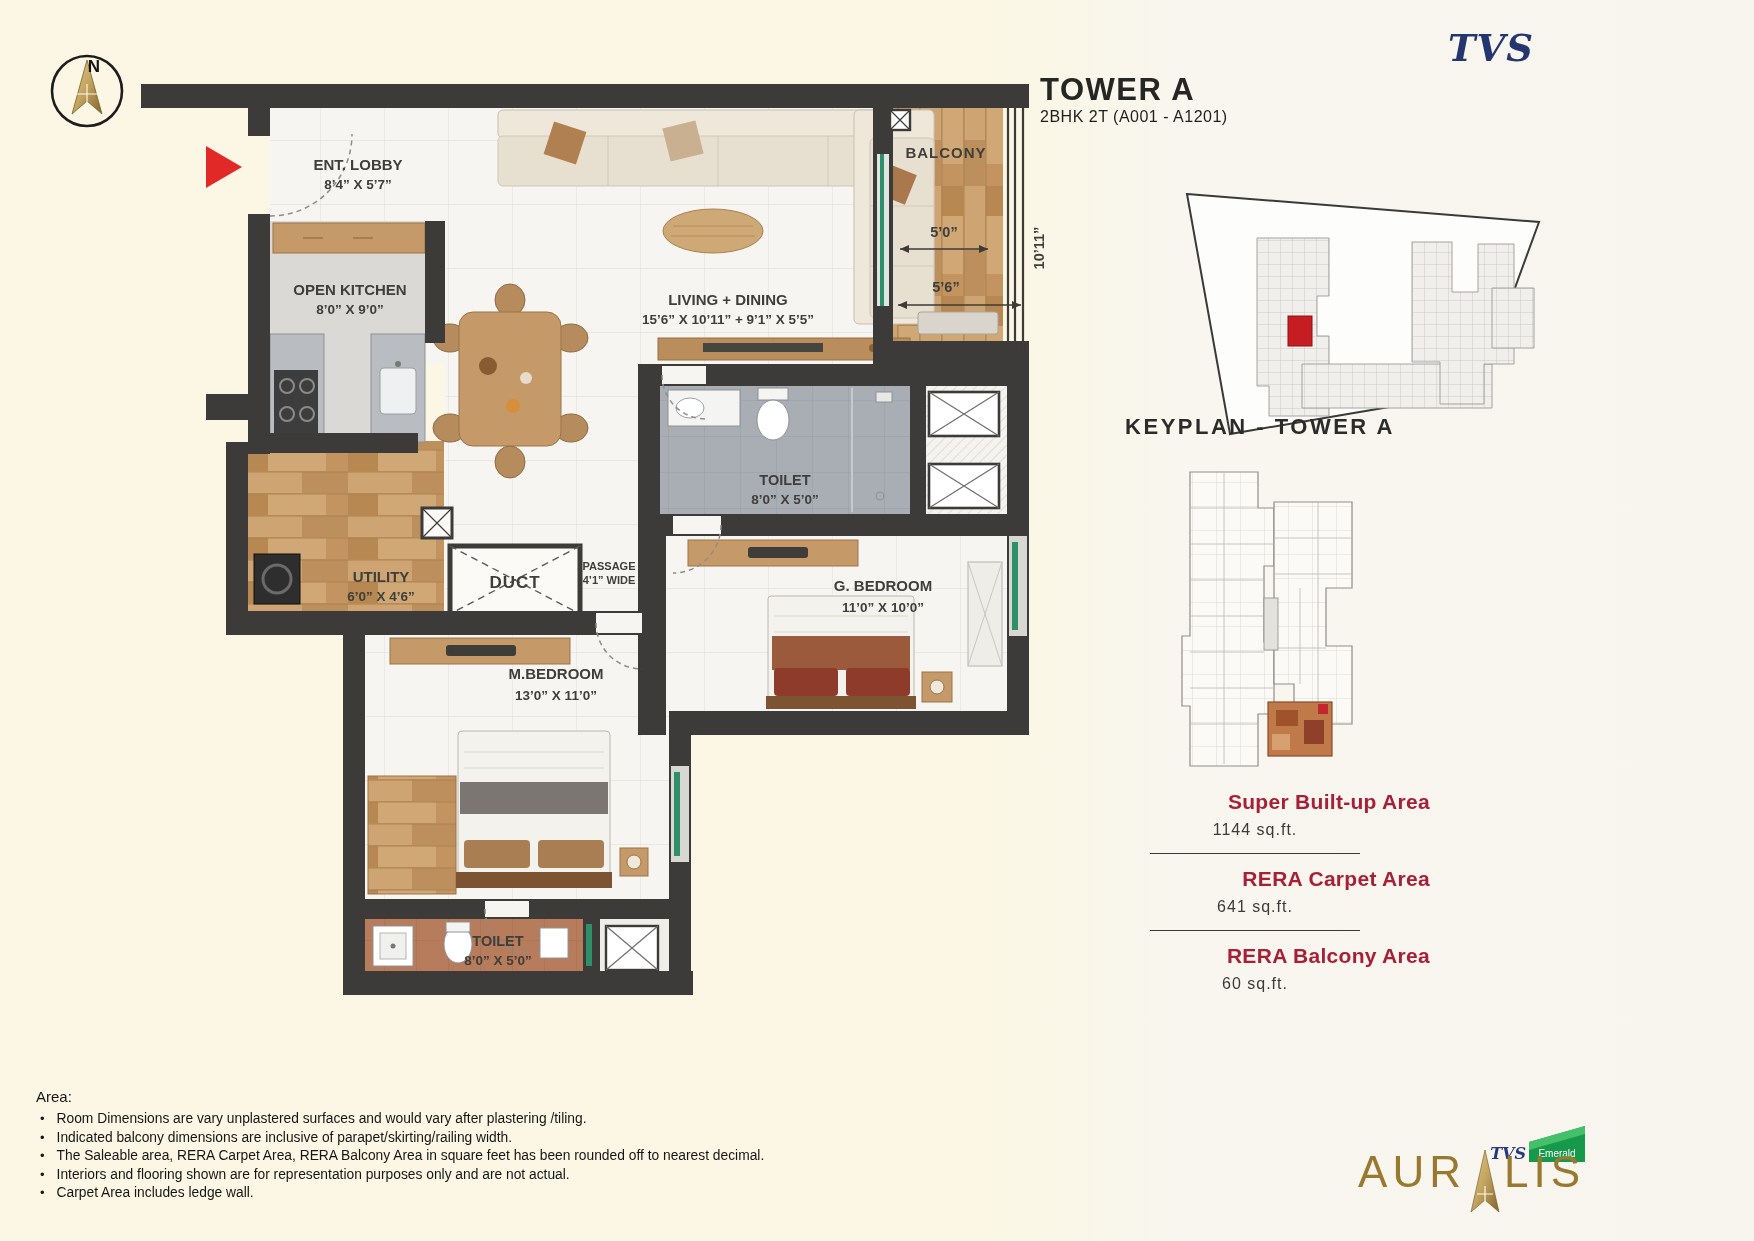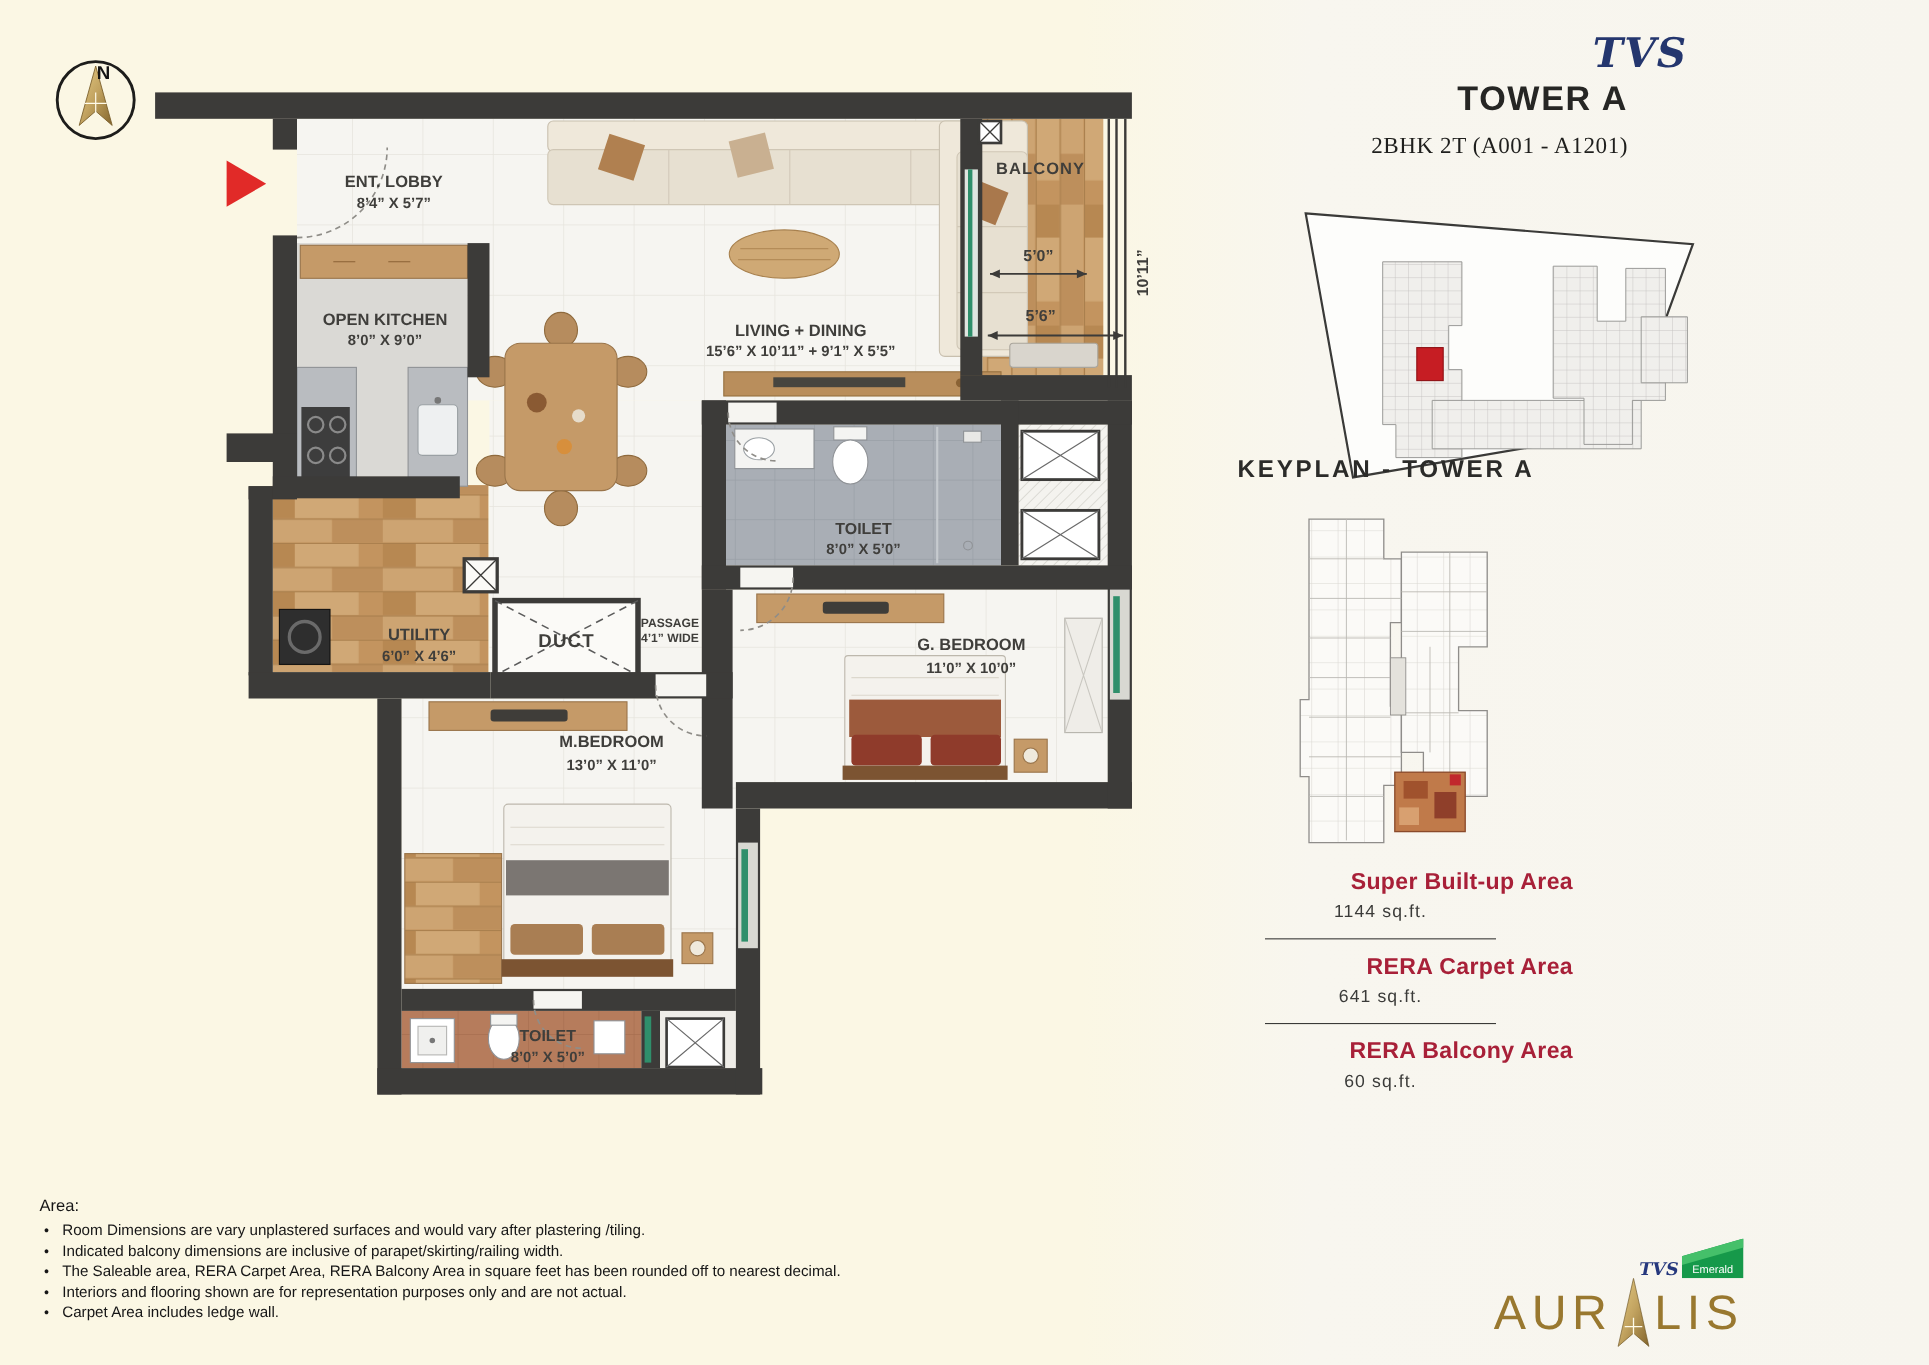--- a/index.html
+++ b/index.html
@@ -3,35 +3,35 @@
 <meta charset="utf-8">
 <style>
   html,body{margin:0;padding:0;}
   .page{position:relative;width:1754px;height:1241px;overflow:hidden;
     background:linear-gradient(90deg,#fbf7e4 0%,#fbf7e4 56%,#f8f6ef 68%,#f7f5ee 100%);
     font-family:"Liberation Sans",sans-serif;}
   .abs{position:absolute;}
   
   .tvs-logo{left:1448px;top:26px;font-family:"DejaVu Serif",serif;font-style:italic;font-weight:bold;
     font-size:37px;color:#24366e;letter-spacing:1px;}
-  .title-block{left:1040px;top:72px;width:440px;text-align:right;color:#26262;}
+  .title-block{left:1040px;top:72px;width:440px;text-align:left;color:#26262;}
   .tower-title{font-size:31px;font-weight:bold;color:#262624;letter-spacing:1.5px;}
-  .tower-sub{font-size:21px;color:#1f1f1d;margin-top:12px;letter-spacing:.5px;font-family:Liberation Serif, serif;}
+  .tower-sub{font-size:16px;color:#1f1f1d;margin-top:0;letter-spacing:.5px;}
   .keyplan-title{left:1040px;top:414px;width:440px;text-align:center;font-size:22px;font-weight:600;
     color:#2b2b29;letter-spacing:2.5px;}
   .areas{left:1080px;top:790px;width:350px;text-align:center;}
   .area-label{font-size:21px;font-weight:bold;color:#a82038;letter-spacing:.3px;text-align:right;}
   .area-value{font-size:16px;color:#3b3b39;margin-top:7px;letter-spacing:1px;}
   .area-div{width:210px;border:none;border-top:1.6px solid #3a3a38;margin:14px auto 13px auto;}
   
   .auralis{left:1360px;top:1118px;width:225px;height:110px;}
   .emerald-row{position:absolute;right:0;top:8px;display:flex;align-items:flex-end;}
   .emerald-tvs{font-family:"DejaVu Serif",serif;font-style:italic;font-weight:bold;font-size:16px;
     color:#25377d;margin-right:3px;line-height:1;}
-  .auralis-row{position:absolute;right:0;top:44px;display:flex;align-items:flex-end;}
+  .auralis-row{position:absolute;right:0;top:32px;display:flex;align-items:flex-start;}
   .auralis-txt{font-size:44px;font-weight:400;color:#99782f;letter-spacing:5px;line-height:1;}
   .auralis-star{margin:0 1px -14px 1px;}
   
   .note{left:36px;top:1088px;width:780px;color:#161616;}
   .note-title{font-size:15px;margin-bottom:6px;}
   .note ul{list-style:none;margin:0;padding:0;}
   .note li{font-size:13.8px;margin-top:3.6px;display:flex;}
   .note li:before{content:"\2022";font-size:13px;margin:0 12px 0 4px;}
   
   text{font-family:"Liberation Sans",sans-serif;}

